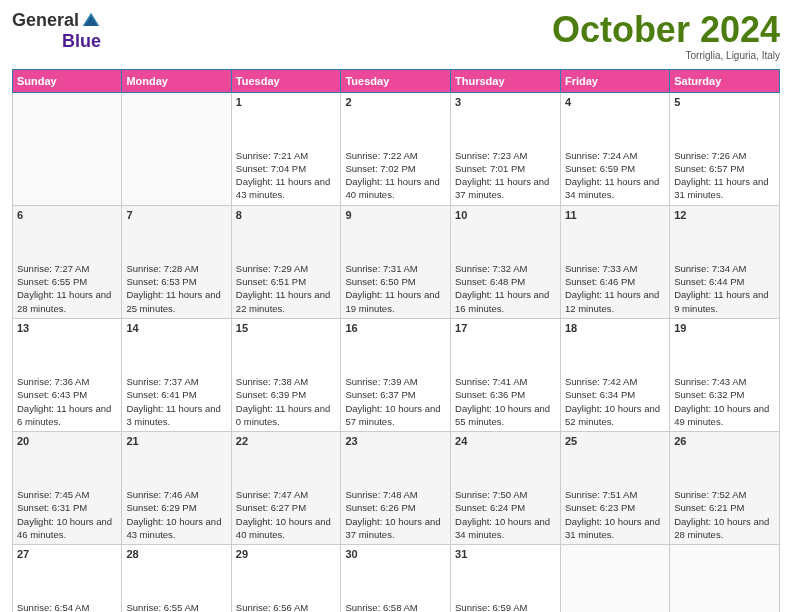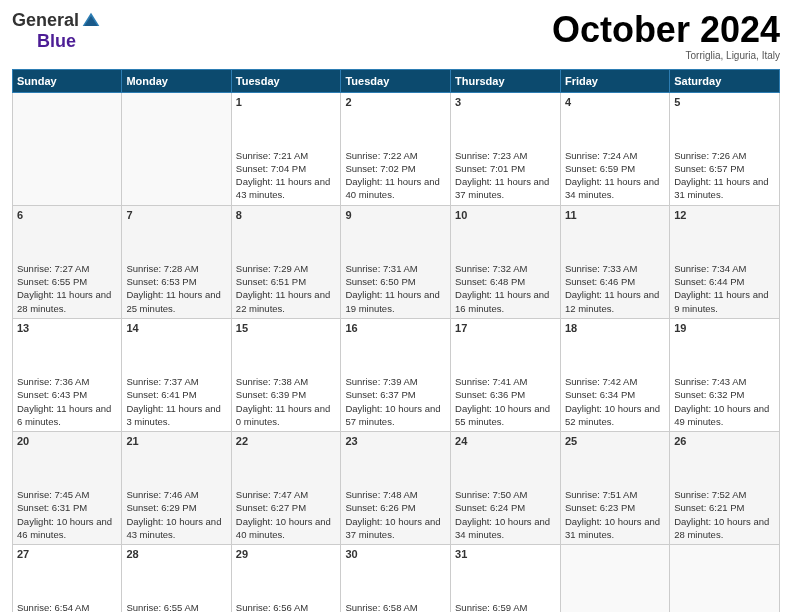--- a/index.html
+++ b/index.html
@@ -16,21 +16,21 @@
     }
     .header {
       display: flex;
       align-items: flex-start;
       justify-content: space-between;
       margin-bottom: 8px;
     }
     .logo {
       display: flex;
       flex-direction: column;
-      align-items: center;
+      align-items: flex-end;
     }
     .logo-text {
       display: flex;
       align-items: center;
     }
     .logo-general {
       font-size: 18px;
       font-weight: bold;
       color: #333;
     }
@@ -43,34 +43,34 @@
       width: 20px;
       height: 20px;
       margin-left: 2px;
     }
     .title-section {
       text-align: right;
     }
     .month-title {
       font-size: 36px;
       font-weight: bold;
-      color: #000000;
+      color: #4d7c0f;
       line-height: 1.1;
     }
     .subtitle {
       font-size: 10px;
       color: #555;
     }
     .calendar {
       width: 100%;
       border-collapse: collapse;
       font-size: 10px;
     }
     .calendar th {
-      background-color: #0c4a6e;
+      background-color: #ec4899;
       color: white;
       padding: 5px 4px;
       text-align: left;
       font-size: 11px;
       font-weight: bold;
       border: 1px solid #2d7db3;
     }
     .calendar td {
       border: 1px solid #ccc;
       vertical-align: top;

